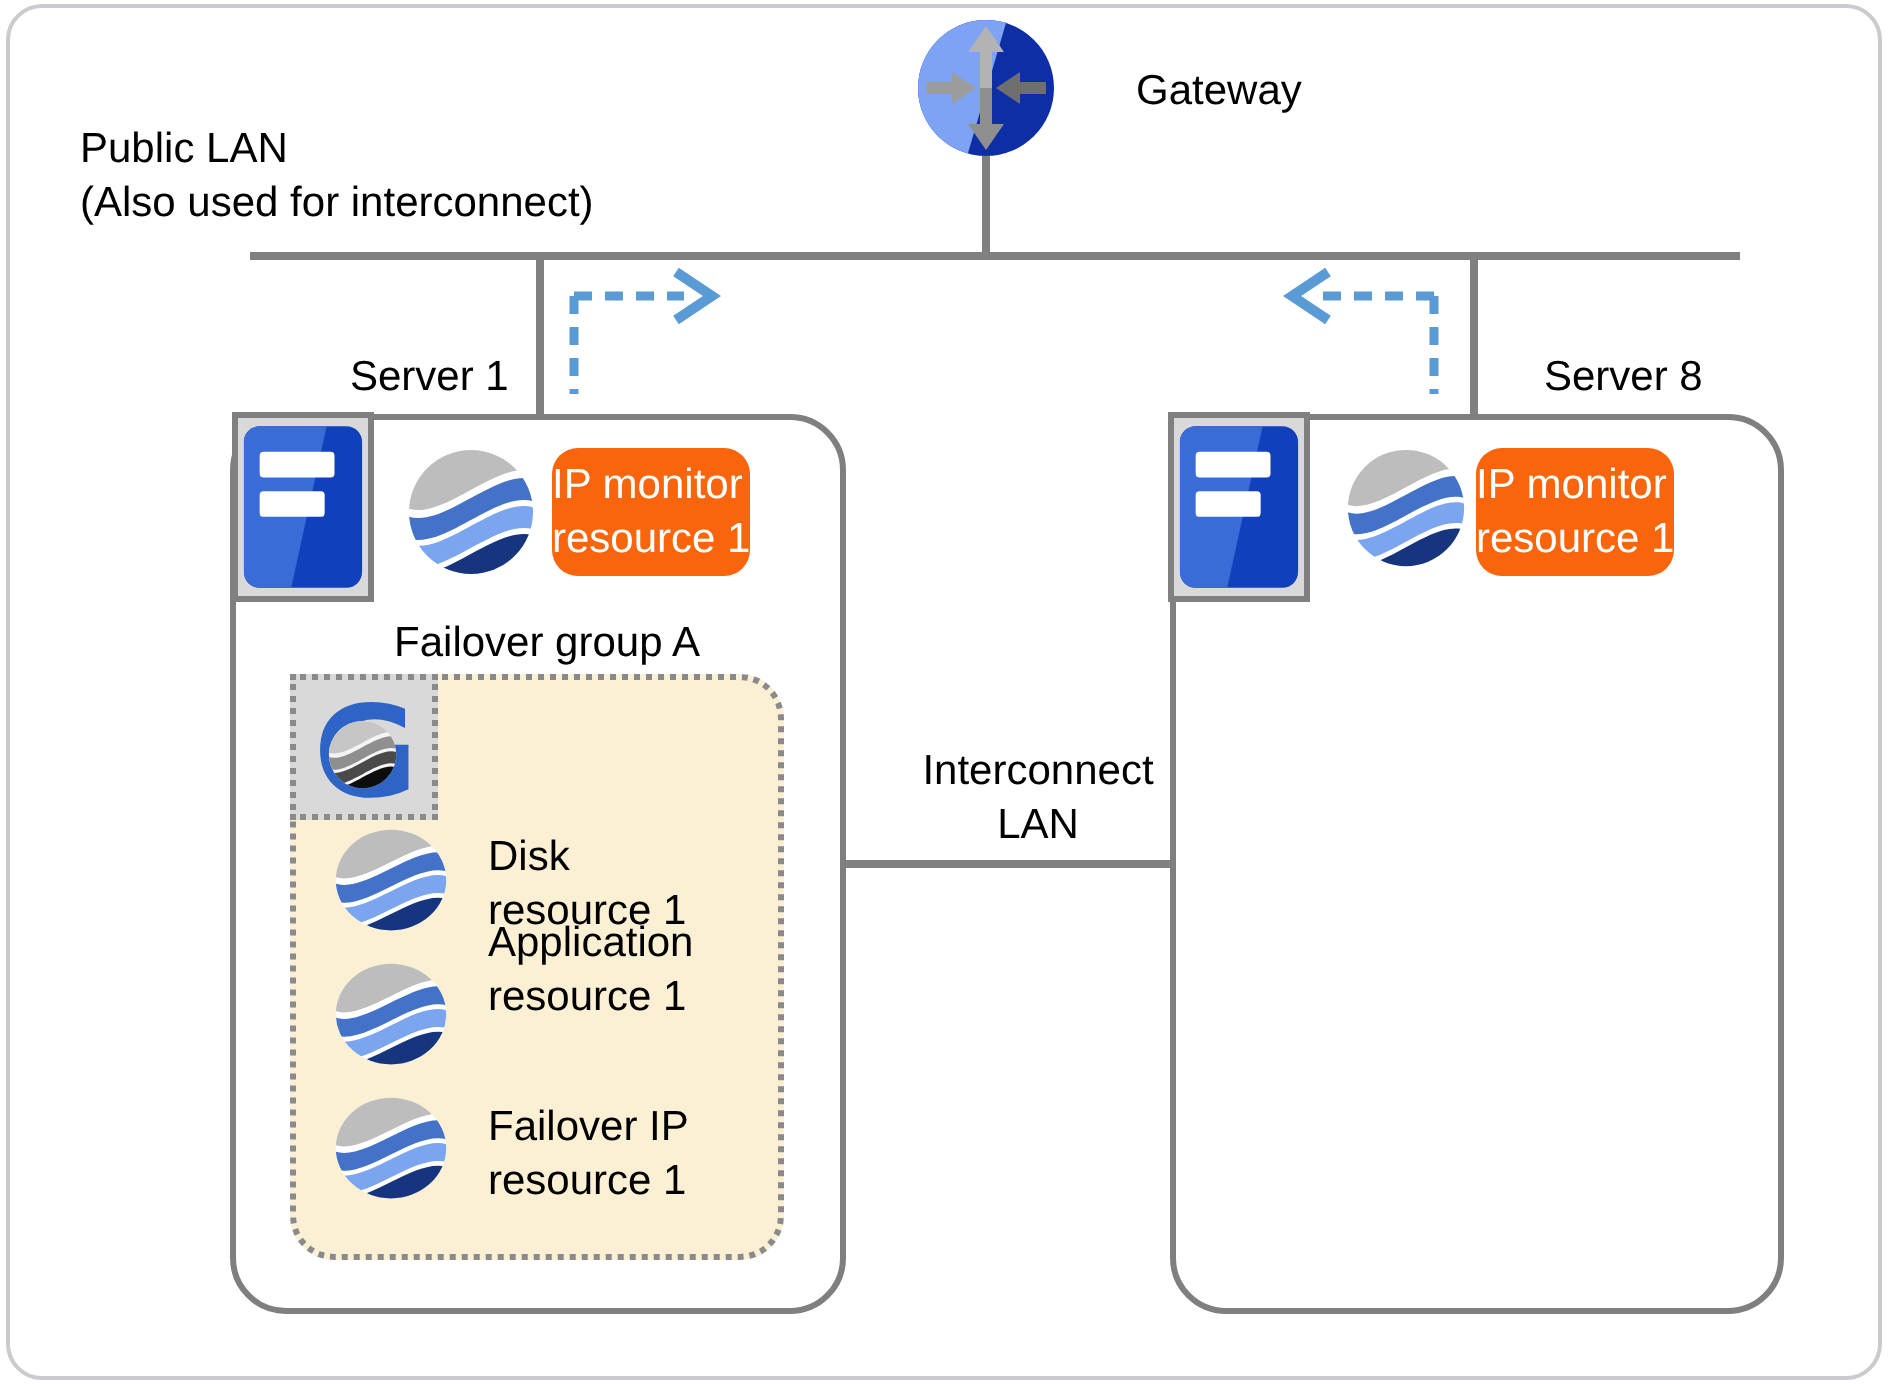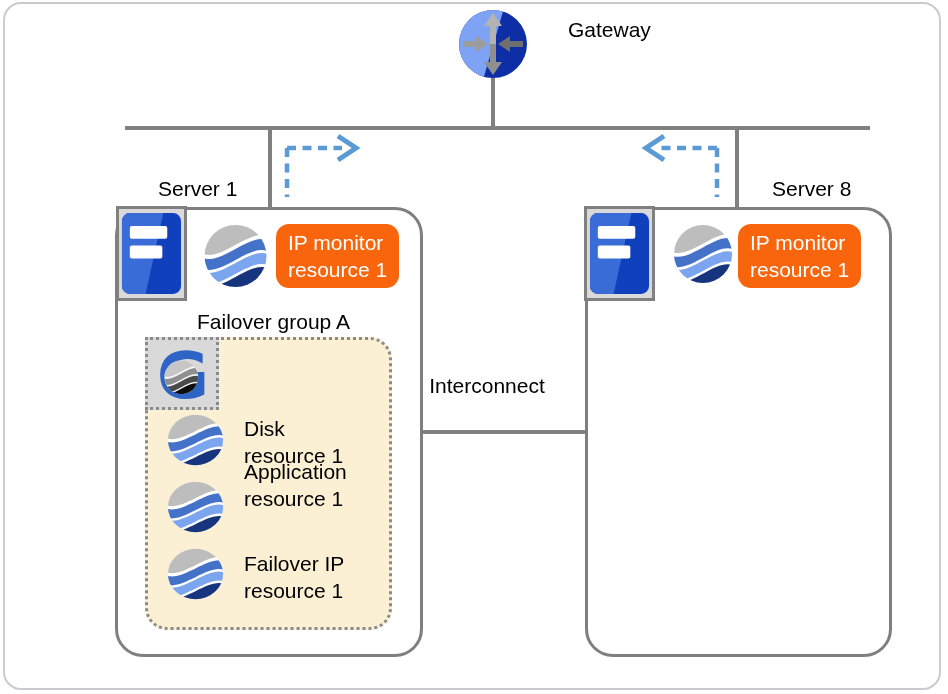--- a/index.html
+++ b/index.html
@@ -7,21 +7,21 @@
         font-family:"Liberation Sans","DejaVu Sans",sans-serif;color:#000;overflow:hidden;}
   .abs{position:absolute;}
   .frame{position:absolute;top:2px;left:3px;right:7px;bottom:4px;
          border:2px solid #C9CBCE;border-radius:18px;}
   .label{font-size:21px;line-height:27px;white-space:nowrap;}
   .hline{background:var(--line-gray,#808080);height:4px;}
   .vline{background:var(--line-gray,#808080);width:4px;}
   .server-box{border:3px solid var(--box-border,#7F7F7F);border-radius:28px;background:#fff;box-sizing:border-box;}
   .chip{background:var(--chip-fill,#D9D9D9);border:3px solid var(--line-gray,#808080);box-sizing:border-box;}
   .badge{background:var(--accent-orange,#F8650C);color:#fff;border-radius:13px;
-         font-size:21px;line-height:27px;padding:5px 12px;display:inline-block;}
+         font-size:21px;line-height:27px;padding:5px 0;display:inline-block;}
   .group-box{background:var(--group-fill,#FBF0D3);border:3px dotted #8A8A8A;border-radius:22px;box-sizing:border-box;}
   .gicon-box{background:var(--chip-fill,#D9D9D9);border:3px dotted #8A8A8A;box-sizing:border-box;}
   .center{text-align:center;}
   .arrow-path{stroke:var(--arrow-blue,#5B9BD5);stroke-width:4.5;fill:none;}
   .dashed{stroke-dasharray:9 6.5;}
 </style>
 </head>
 <body>
 
 <div class="page">
@@ -77,22 +77,26 @@
       <rect x="33" y="16" width="6" height="21" fill="#B3B3B3"></rect>
       <polygon points="36,5 27,18 45,18" fill="#B3B3B3"></polygon>
       <rect x="33" y="36" width="6" height="20" fill="#8F8F8F"></rect>
       <polygon points="36,67 27,54 45,54" fill="#8F8F8F"></polygon>
       <rect x="6" y="33" width="13" height="6" fill="#9C9C9C"></rect>
       <polygon points="31,36 19,28 19,44" fill="#9C9C9C"></polygon>
       <rect x="53" y="33" width="13" height="6" fill="#6F6F6F"></rect>
       <polygon points="41,36 53,28 53,44" fill="#6F6F6F"></polygon>
     </svg>
   </span>
-  <div class="abs label" style="left:568px;top:16px">Gateway</div>
-
+  <div class="abs label" style="left:568px;top:32px">Gateway</div>
+
+  <div class="abs label" style="left:40px;top:61px">
+    <div>Public LAN</div>
+    <div>(Also used for interconnect)</div>
+  </div>
 
   <div class="abs vline" style="left:491px;top:78px;height:50px"></div>
   <div class="abs hline" style="left:125px;top:126px;width:745px"></div>
   <div class="abs vline" style="left:268px;top:130px;height:77px"></div>
   <div class="abs vline" style="left:735px;top:130px;height:77px"></div>
 
   <span class="abs" style="left:270px;top:133px">
     <svg width="100" height="68" viewBox="0 0 100 68">
       <path class="arrow-path dashed" d="M17,15 V64"></path>
       <path class="arrow-path dashed" d="M17,15 H72"></path>
@@ -100,30 +104,31 @@
     </svg>
   </span>
   <span class="abs" style="left:630px;top:133px">
     <svg width="100" height="68" viewBox="0 0 100 68">
       <path class="arrow-path dashed" d="M87,15 V64"></path>
       <path class="arrow-path dashed" d="M87,15 H30"></path>
       <path class="arrow-path" style="stroke-width:5" d="M34,3 L16,15 L34,27"></path>
     </svg>
   </span>
 
-  <div class="abs label" style="left:158px;top:175px">Server 1</div>
+  <div class="abs label" style="left:175px;top:175px">Server 1</div>
   <div class="abs label" style="left:772px;top:175px">Server 8</div>
 
   <div class="abs server-box" style="left:115px;top:207px;width:308px;height:450px"></div>
 
   <div class="abs server-box" style="left:585px;top:207px;width:307px;height:450px"></div>
 
   <div class="abs hline" style="left:423px;top:430px;width:162px"></div>
-  <div class="abs label center" style="left:406px;top:372px;width:162px">
+  <div class="abs label center" style="left:438px;top:372px;width:162px">
     <div>Interconnect</div>
+    <div>LAN</div>
   </div>
 
   <div class="abs chip" style="left:116px;top:206px;width:71px;height:95px">
     <svg width="65" height="89" viewBox="0 0 66 90">
         <use href="#tower"></use>
       </svg>
   </div>
 
   <span class="abs" style="left:203px;top:224px">
     <svg width="65" height="64" viewBox="0 0 64 64">

